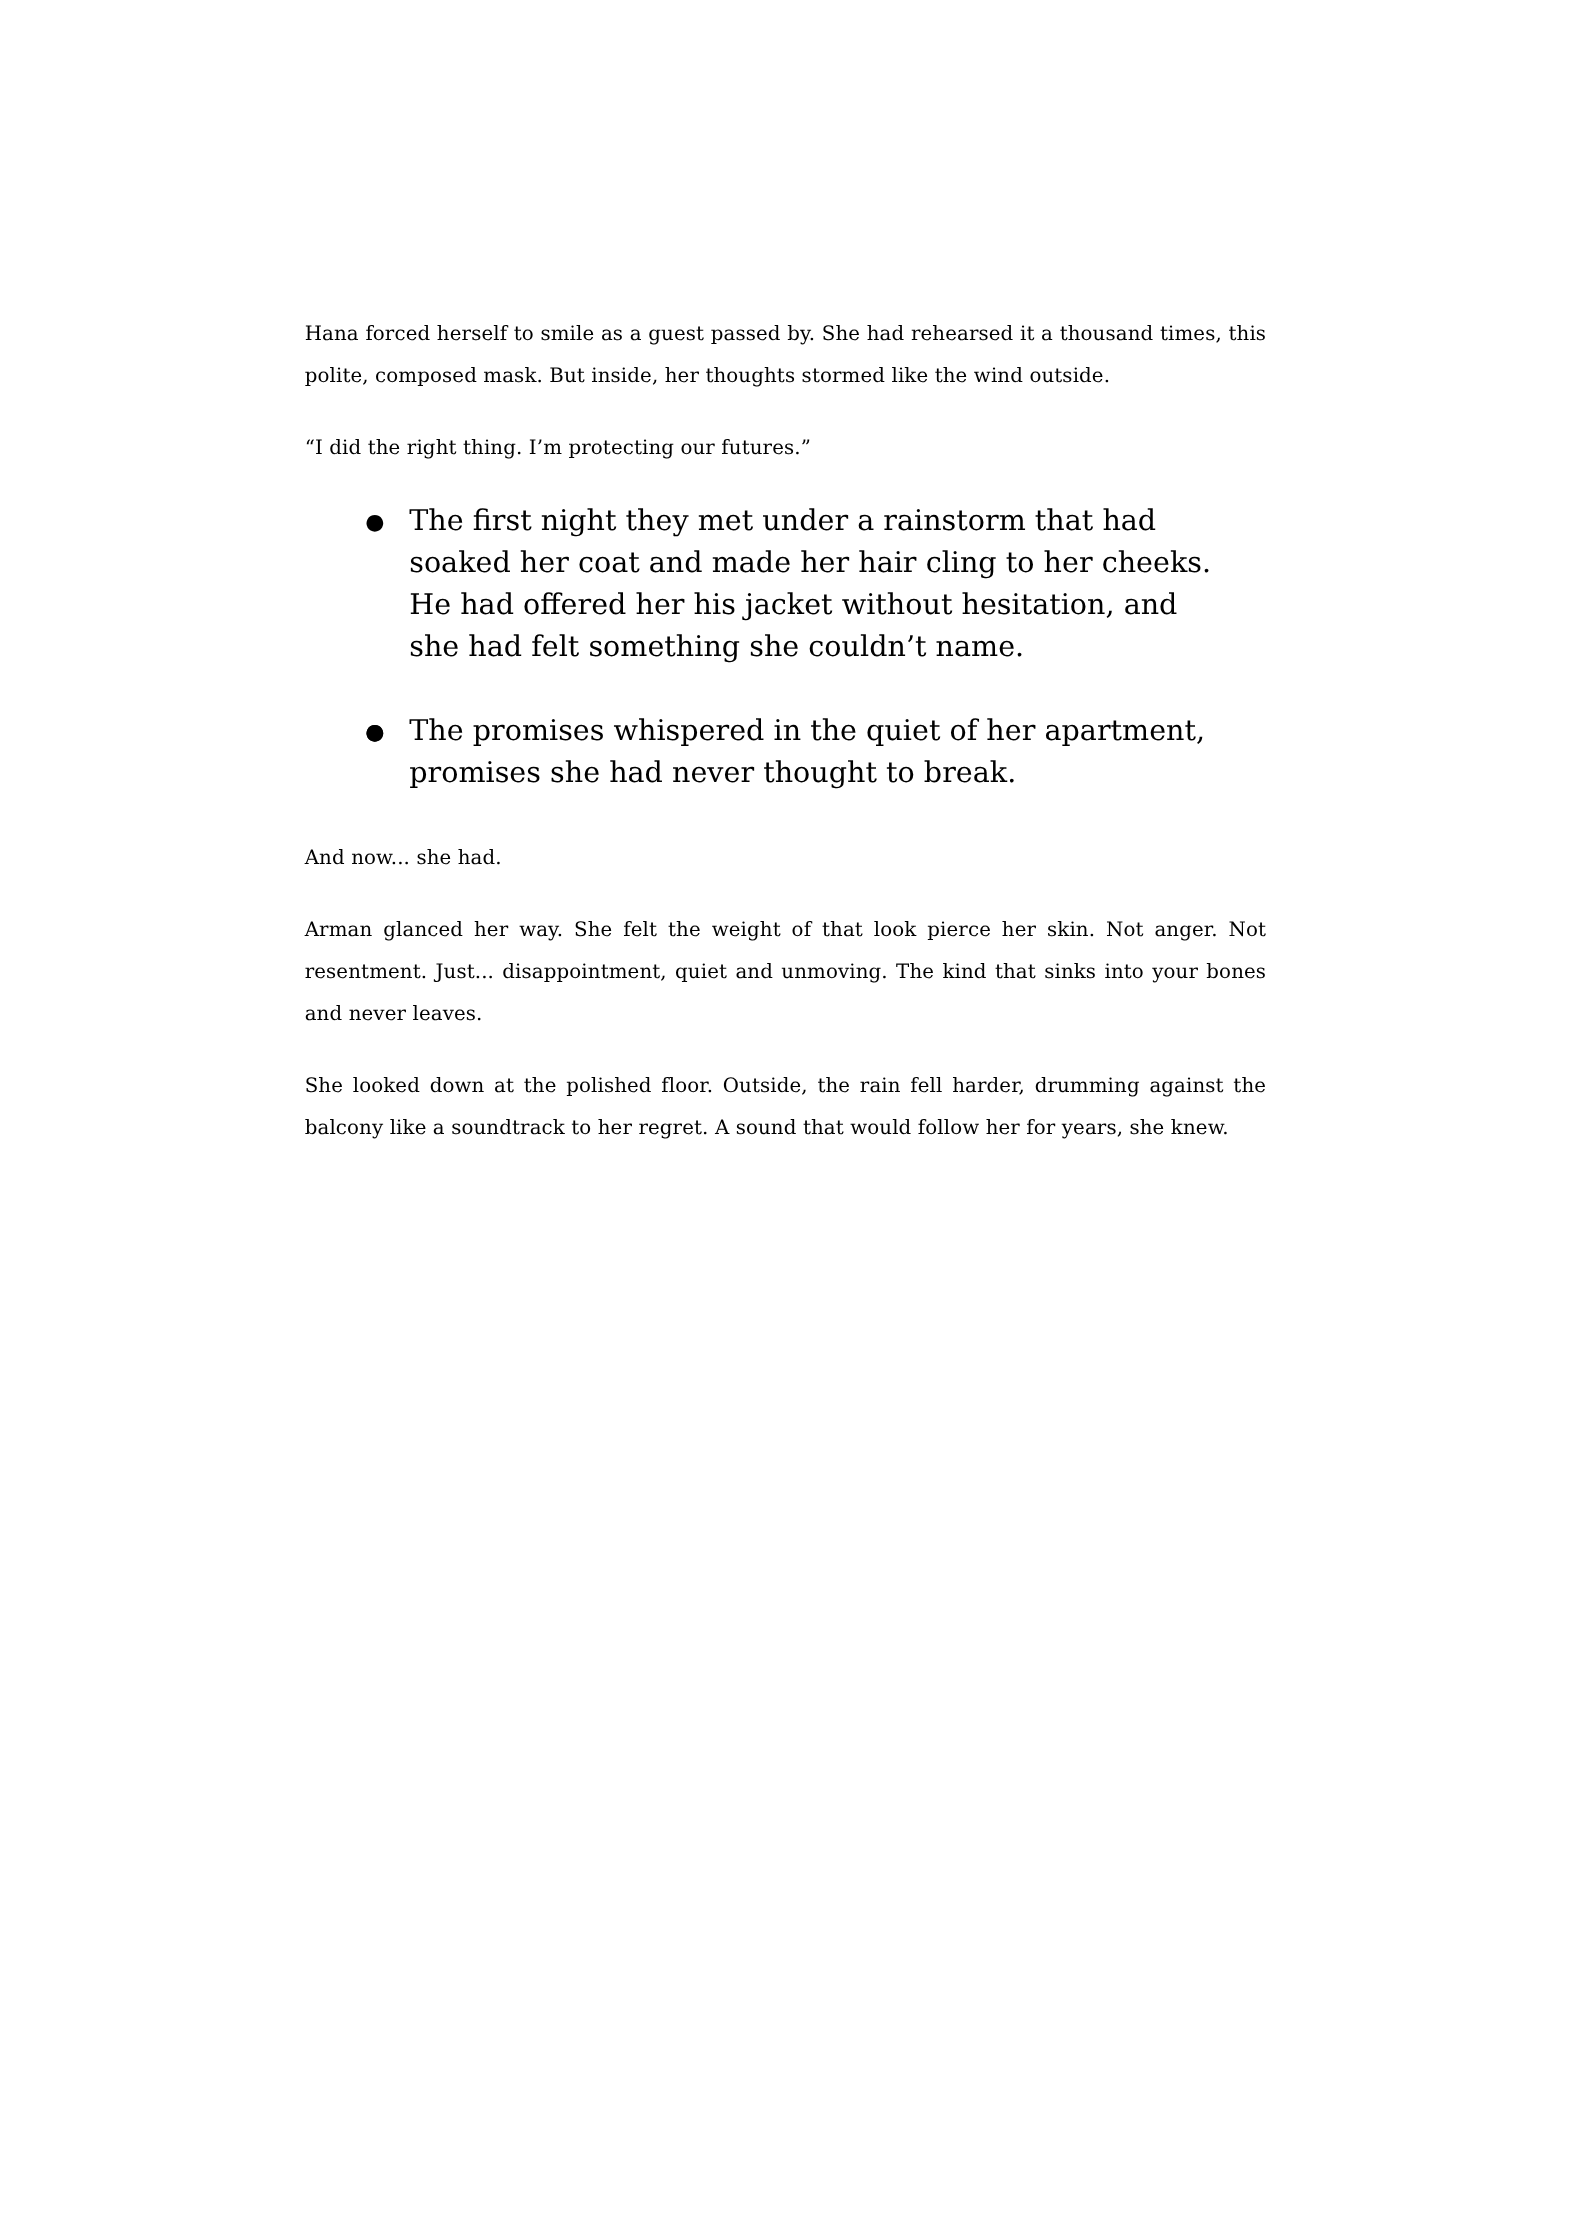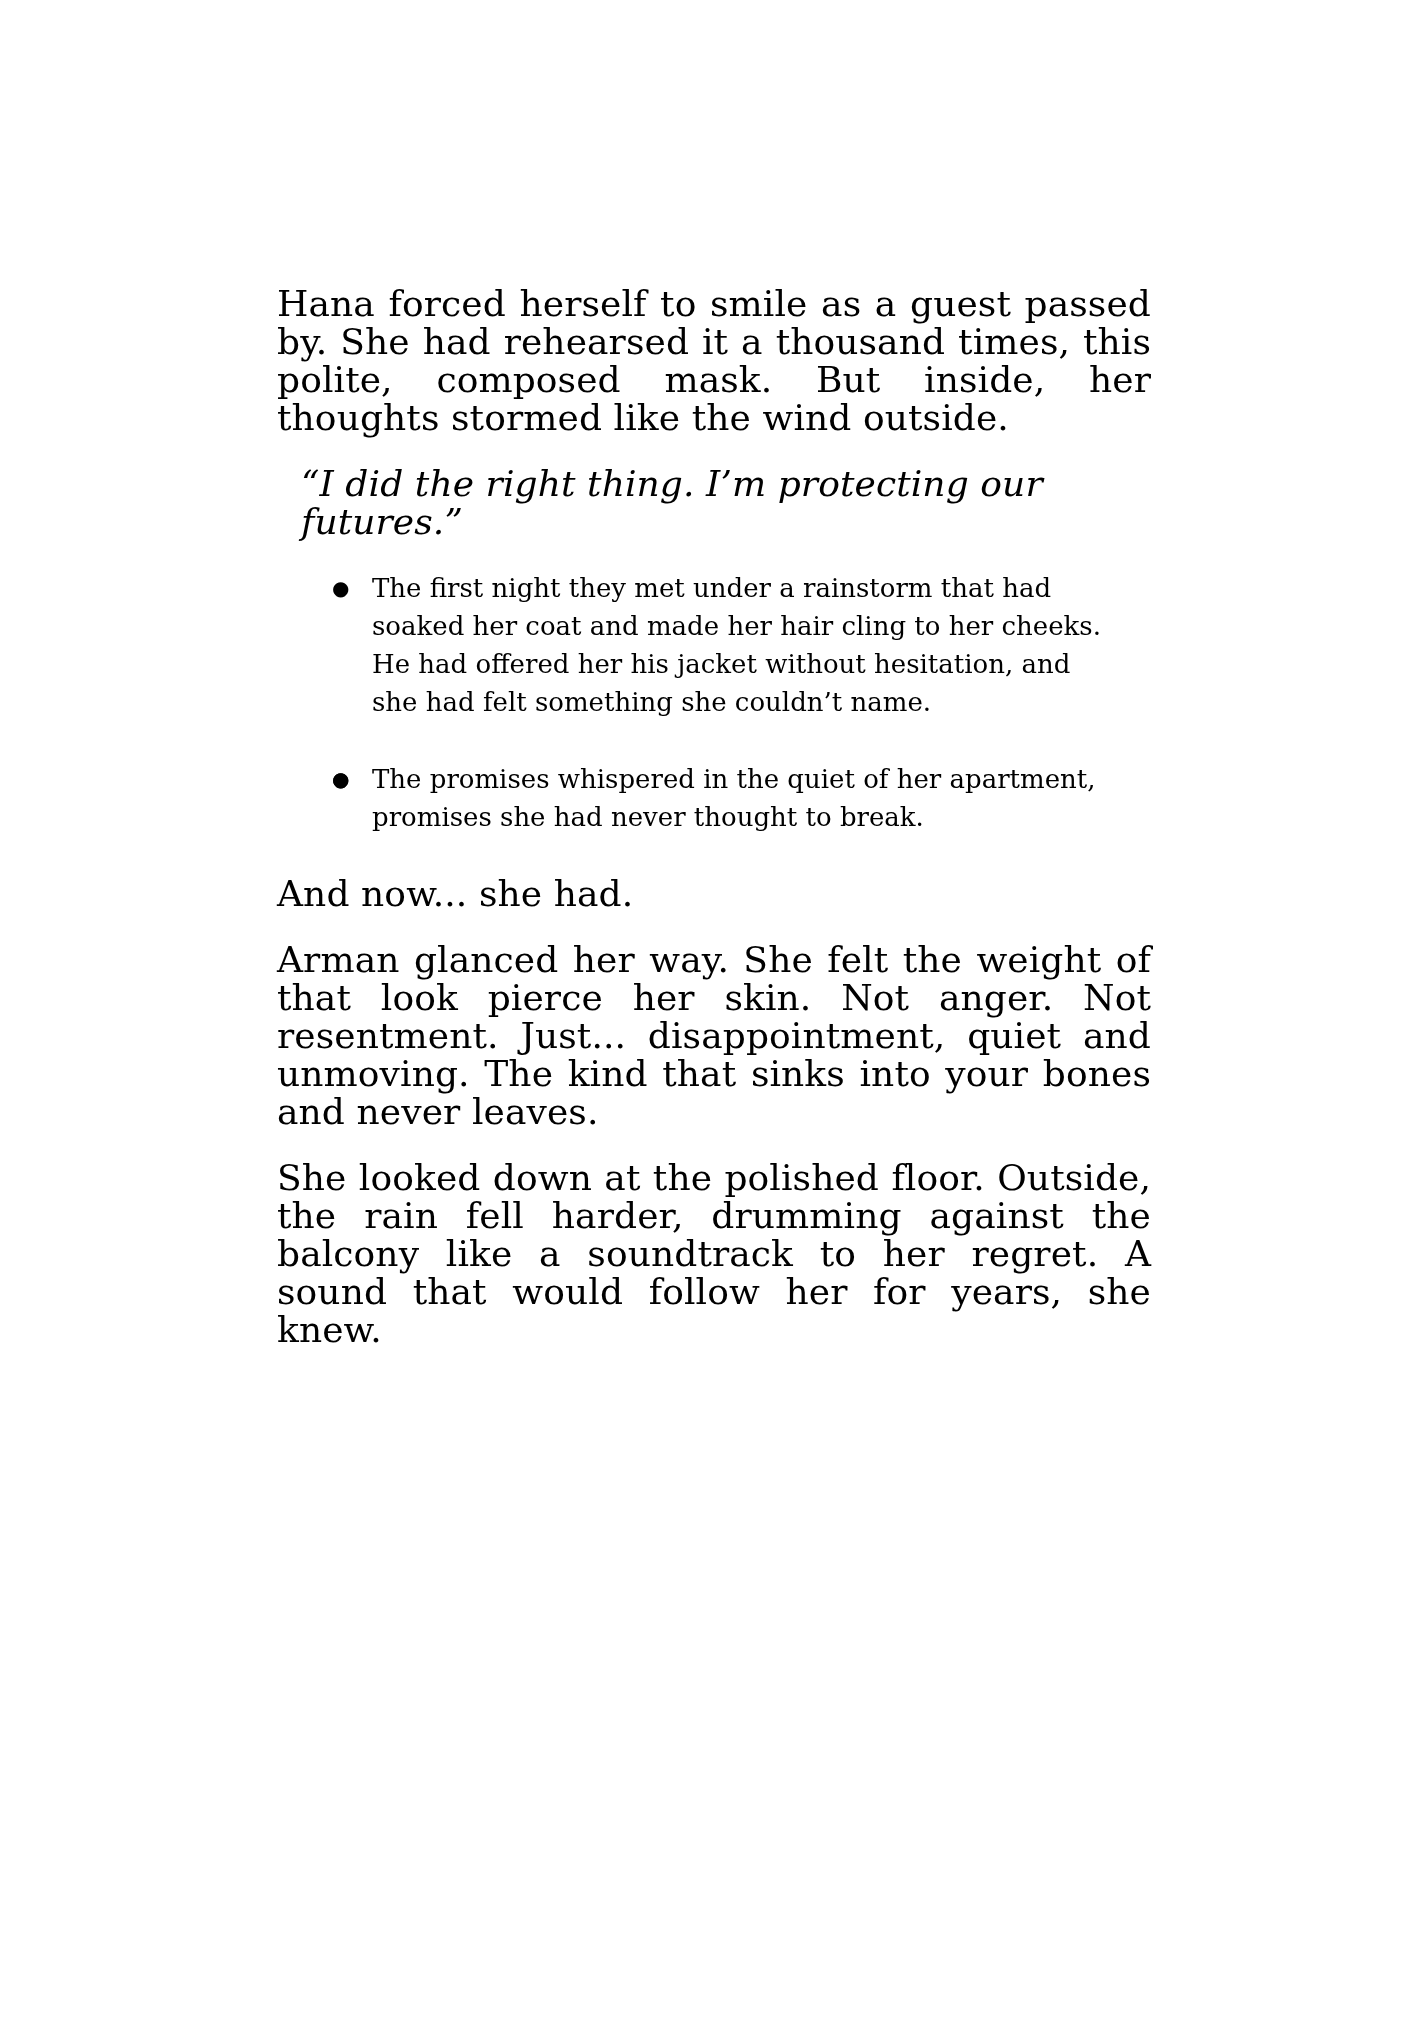--- a/index.html
+++ b/index.html
@@ -22,29 +22,27 @@
     overflow: hidden;
   }
   .content {
     position: absolute;
     left: 277px;
     top: 285px;
     width: 874px;
   }
   .para {
     margin: 0 0 28px 0;
-    font-size: 36px;
+    font-size: 18px;
     line-height: 38px;
     text-align: justify;
     letter-spacing: 0.1px;
   }
   .para.quote {
-    font-style: italic;
     text-align: left;
-    margin-left: 24px;
   }
   .para:last-child {
     margin-bottom: 0;
   }
   .bullet-list {
     list-style: none;
     margin: 8px 0 24px 0;
     padding: 0;
   }
   .bullet-item {

